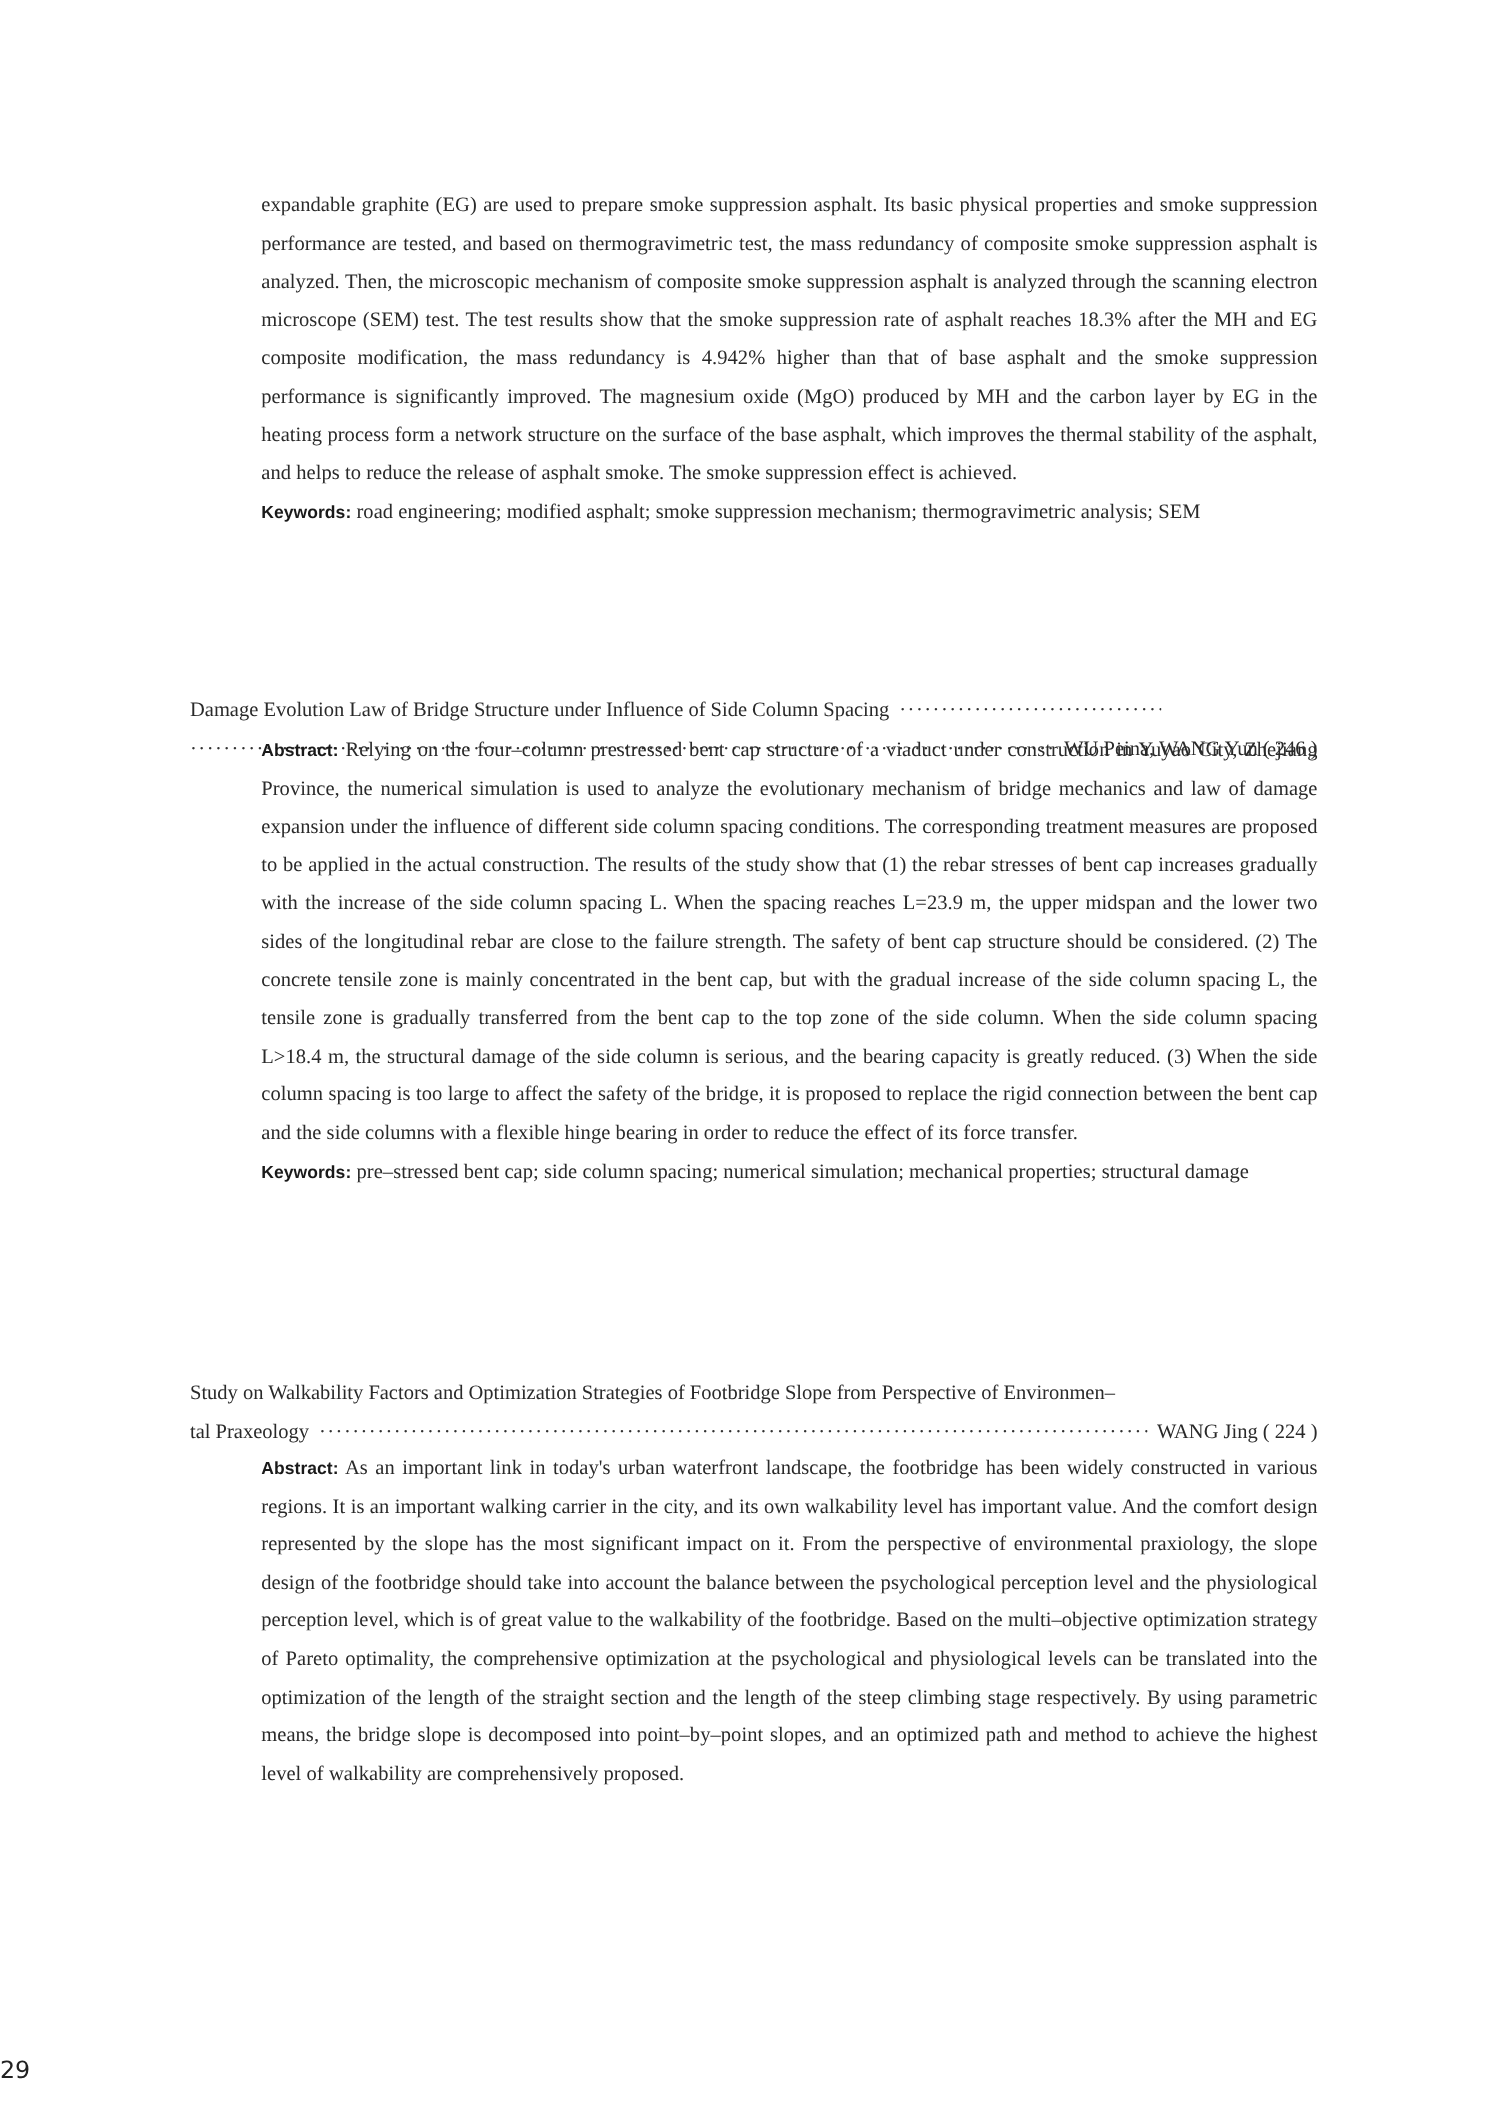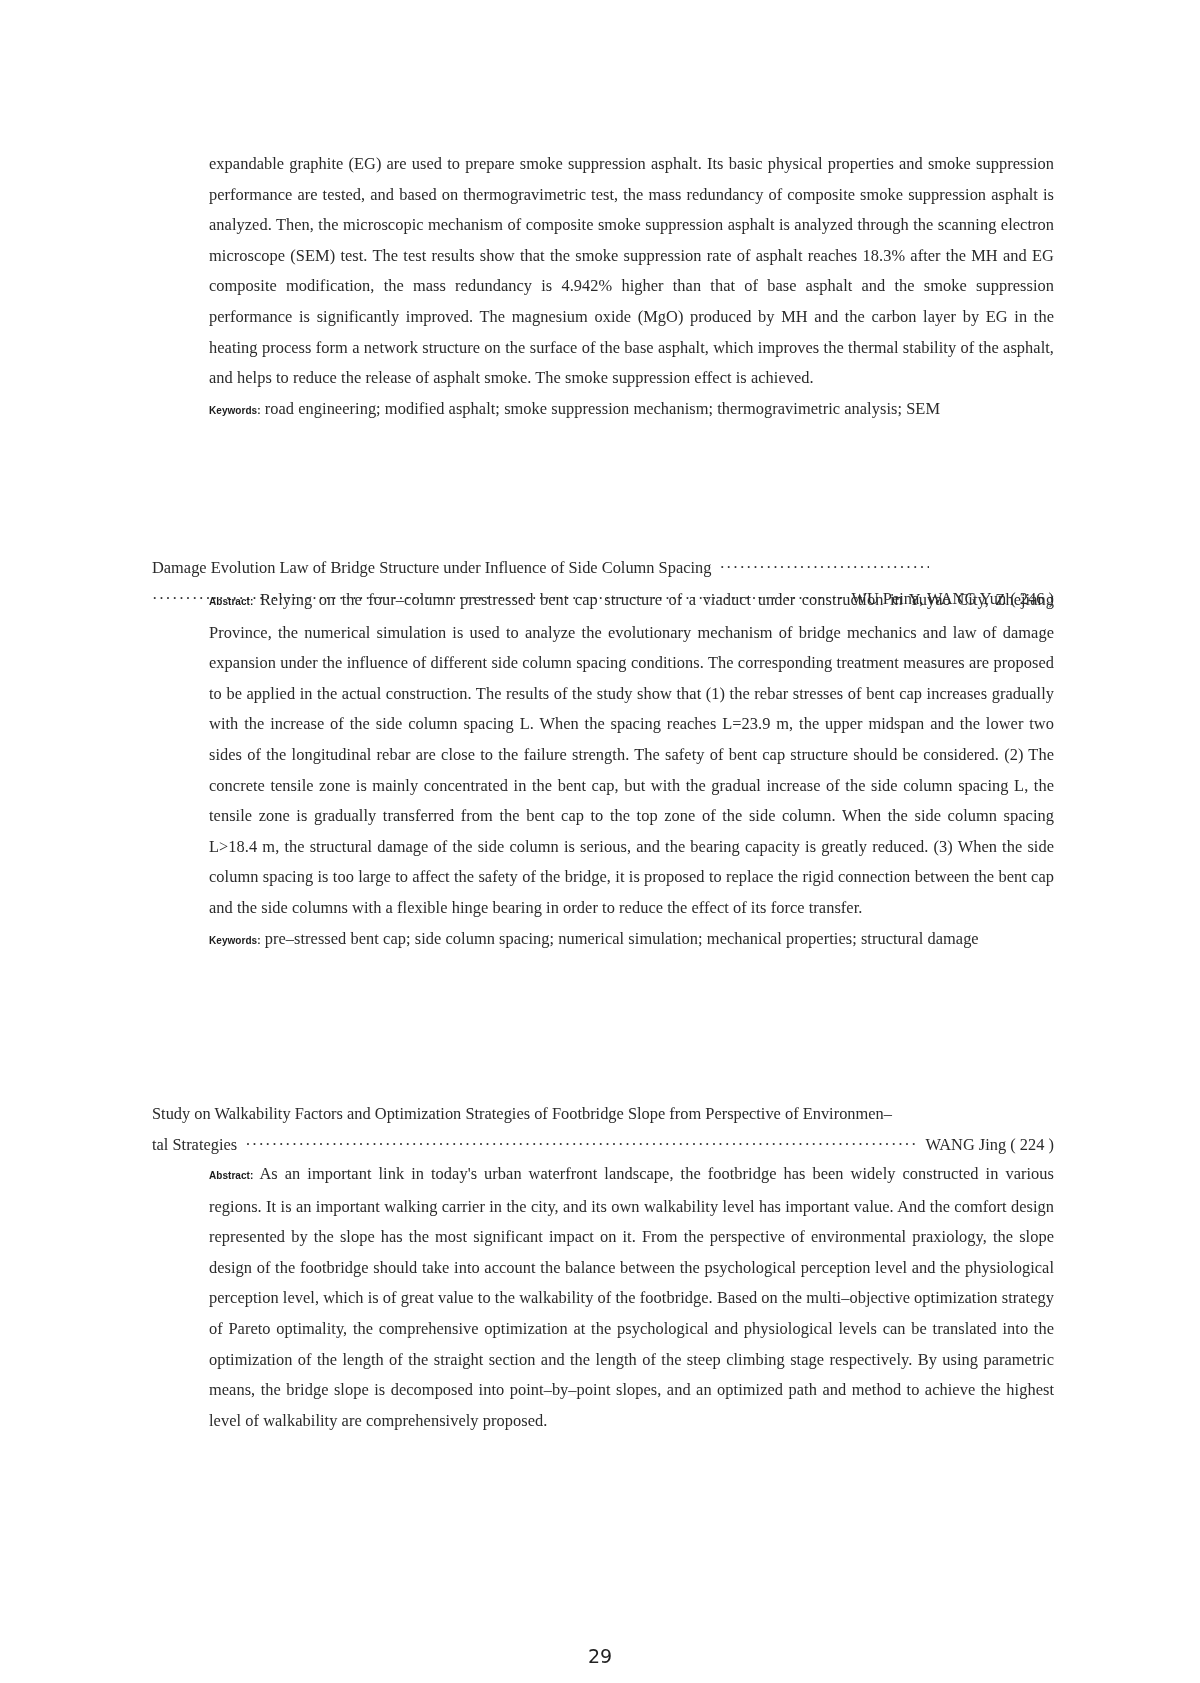--- a/index.html
+++ b/index.html
@@ -9,37 +9,37 @@
       color: #2a2a2a;
     }
     .page { position: absolute; left: 0; top: 0; width: 1190px; height: 1683px; }
     .abs-block {
       position: absolute; left: 209px; width: 845px;
       font-size: 16.4px; line-height: 30.6px; text-align: justify;
       letter-spacing: 0.05px;
     }
     .kw-label, .abs-label {
       font-family: "Liberation Sans", "DejaVu Sans", sans-serif;
-      font-weight: bold; font-size: 10px; color: #1a1a1a;
+      font-weight: bold; font-size: 14px; color: #1a1a1a;
     }
     .entry-title {
       position: absolute; left: 152px; width: 902px;
       font-size: 16.4px; line-height: 31px; color: #2a2a2a;
     }
     .title-line { display: flex; align-items: baseline; white-space: nowrap; }
     .dots {
       flex: 1; overflow: hidden; white-space: nowrap; margin: 0 8px;
       letter-spacing: 1.2px; color: #333;
     }
     .dots::before {
       content: "··························································································································································";
     }
     .dots.fixed { flex: 0 0 auto; width: 210px; }
     .page-number {
-      position: absolute; top: 1645px; left: 0; width: 1200px; text-align: center;
+      position: absolute; top: 1645px; left: 0; width: 1200px; 
       font-family: "DejaVu Sans", sans-serif; font-size: 19px; color: #222;
     }
   </style>
 </head>
 <body>
 
 <div class="page">
 
   <div class="abs-block" style="top:149px;">
     <span>expandable graphite (EG) are used to prepare smoke suppression asphalt. Its basic physical properties and smoke suppression performance are tested, and based on thermogravimetric test, the mass redundancy of composite smoke suppression asphalt is analyzed. Then, the microscopic mechanism of composite smoke suppression asphalt is analyzed through the scanning electron microscope (SEM) test. The test results show that the smoke suppression rate of asphalt reaches 18.3% after the MH and EG composite modification, the mass redundancy is 4.942% higher than that of base asphalt and the smoke suppression performance is significantly improved. The magnesium oxide  (MgO) produced by MH and the carbon layer by EG in the heating process form a network structure on the surface of the base asphalt, which improves the thermal stability of the asphalt, and helps to reduce the release of asphalt smoke. The smoke suppression effect is achieved.</span><br>
@@ -62,21 +62,21 @@
     <span>Relying on the four–column prestressed bent cap structure of a viaduct under construction in Yuyao City, Zhejiang Province, the numerical simulation is used to analyze the evolutionary mechanism of bridge mechanics and law of damage expansion under the influence of different side column spacing conditions. The corresponding treatment measures are proposed to be applied in the actual construction. The results of the study show that (1) the rebar stresses of bent cap increases gradually with the increase of the side column spacing L. When the spacing reaches L=23.9 m, the upper midspan and the lower two sides of the longitudinal rebar are close to the failure strength. The safety of bent cap structure should be considered.   (2) The concrete tensile zone is mainly concentrated in the bent cap, but with the gradual increase of the side column spacing L, the tensile zone is gradually transferred from the bent cap to the top zone of the side column. When the side column spacing L&gt;18.4 m, the structural damage of the side column is serious, and the bearing capacity is greatly reduced.  (3) When the side column spacing is too large to affect the safety of the bridge, it is proposed to replace the rigid connection between the bent cap and the side columns with a flexible hinge bearing in order to reduce the effect of its force transfer.</span><br>
     <span class="kw-label">Keywords:</span>
     <span>pre–stressed bent cap; side column spacing; numerical simulation; mechanical properties; structural damage</span>
   </div>
 
   <div class="entry-title" style="top:1098px;">
     <div class="title-line">
       <span>Study on Walkability Factors and Optimization Strategies of Footbridge Slope from Perspective of Environmen–</span>
     </div>
     <div class="title-line">
-      <span>tal Strategies</span>
+      <span>tal Praxeology</span>
       <span class="dots"></span>
       <span>WANG Jing</span>&nbsp;<span>( 224 )</span>
     </div>
   </div>
   <div class="abs-block" style="top:1159px;">
     <span class="abs-label">Abstract:</span>
     <span>As an important link in today's urban waterfront landscape, the footbridge has been widely constructed in various regions. It is an important walking carrier in the city, and its own walkability level has important value. And the comfort design represented by the slope has the most significant impact on it. From the perspective of environmental praxiology, the slope design of the footbridge should take into account the balance between the psychological perception level and the physiological perception level, which is of great value to the walkability of the footbridge. Based on the multi–objective optimization strategy of Pareto optimality, the comprehensive optimization at the psychological and physiological levels can be translated into the optimization of the length of the straight section and the length of the steep climbing stage respectively. By using parametric means, the bridge slope is decomposed into point–by–point slopes, and an optimized path and method to achieve the highest level of walkability are comprehensively proposed.</span>
   </div>
 
   <div class="page-number">29</div>

